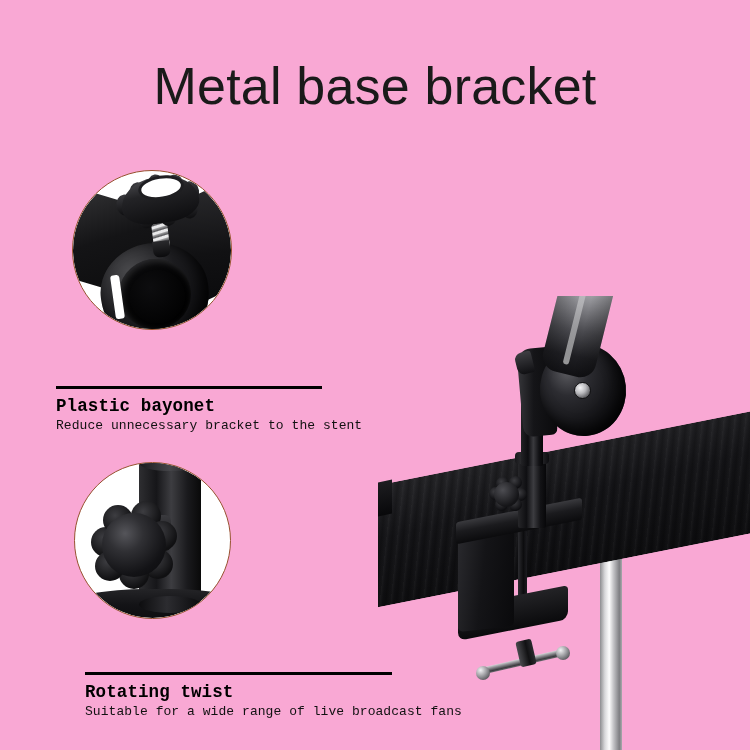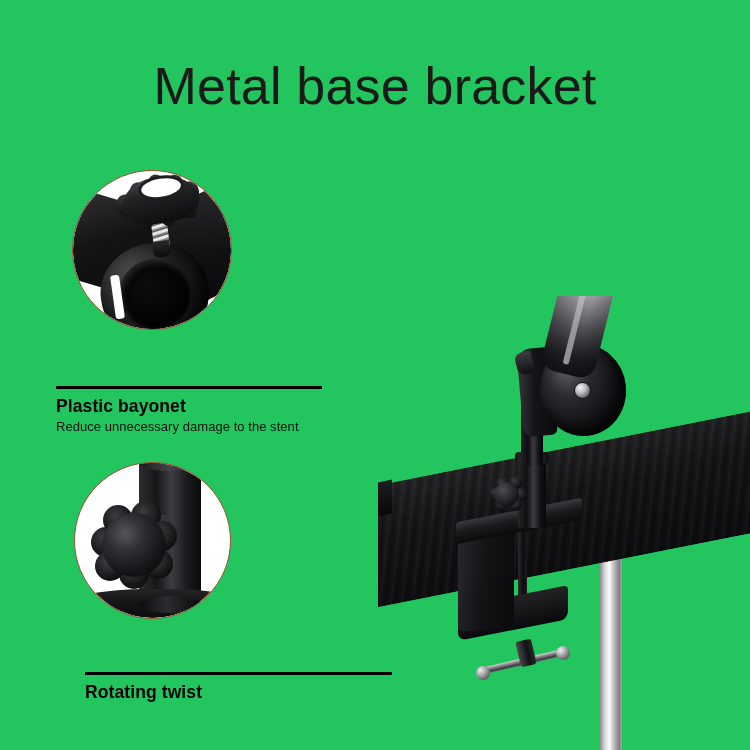--- a/index.html
+++ b/index.html
@@ -8,21 +8,21 @@
     background: #ffffff;
   }
   body {
     font-family: "Liberation Sans", sans-serif;
     -webkit-font-smoothing: antialiased;
   }
   #canvas {
     position: relative;
     width: 750px;
     height: 750px;
-    background: #22c55e;
+    background: #f9a8d4;
     overflow: hidden;
   }
 
   
   #page-title {
     position: absolute;
     left: 0;
     top: 58px;
     width: 750px;
     text-align: center;
@@ -172,21 +172,21 @@
     background: radial-gradient(circle at 40% 35%, #3d3d41, #101012 70%);
   }
   .tw-neck {
     position: absolute;
     left: 62px; top: 52px; width: 34px; height: 36px;
     background: linear-gradient(180deg, #3a3a3e, #121214);
     border-radius: 6px;
   }
 
   
-  .caption-block { position: absolute; }
+  .caption-block { position: absolute; font-family: Liberation Mono, monospace; }
   .caption-rule {
     height: 3px;
     background: #000000;
   }
   .caption-heading {
     font-size: 17.5px;
     font-weight: 700;
     color: #000000;
     margin-top: 7px;
     letter-spacing: .1px;
@@ -438,21 +438,21 @@
         <div class="bay-knob-lobe" style="left:14px;  top:28px;"></div>
         <div class="bay-knob-body"></div>
         <div class="bay-ring"></div>
       </div>
     </div>
   </div>
 
   <div id="caption-bayonet" class="caption-block">
     <div class="caption-rule"></div>
     <div class="caption-heading">Plastic bayonet</div>
-    <div class="caption-sub">Reduce unnecessary damage to the stent</div>
+    <div class="caption-sub">Reduce unnecessary bracket to the stent</div>
   </div>
 
   <div id="circle-twist" class="detail-circle">
     <div class="circle-clip">
       <div class="tw-post"></div>
       <div class="tw-post-top"></div>
       <div class="tw-plate"></div>
       <div class="tw-post-bottom"></div>
       <div class="tw-neck"></div>
       <div class="tw-knob">
@@ -464,20 +464,21 @@
         <div class="tw-lobe" style="left:26px; top:54px;"></div>
         <div class="tw-lobe" style="left:2px;  top:46px;"></div>
         <div class="tw-knob-core"></div>
       </div>
     </div>
   </div>
 
   <div id="caption-twist" class="caption-block">
     <div class="caption-rule"></div>
     <div class="caption-heading">Rotating twist</div>
+    <div class="caption-sub">Suitable for a wide range of live broadcast fans</div>
   </div>
 
   <div id="product-photo">
 
     <div class="table-leg"></div>
 
     <div class="desk-edge"></div>
     <div class="desk-top"></div>
     <div class="desk-edge-left"></div>
 

